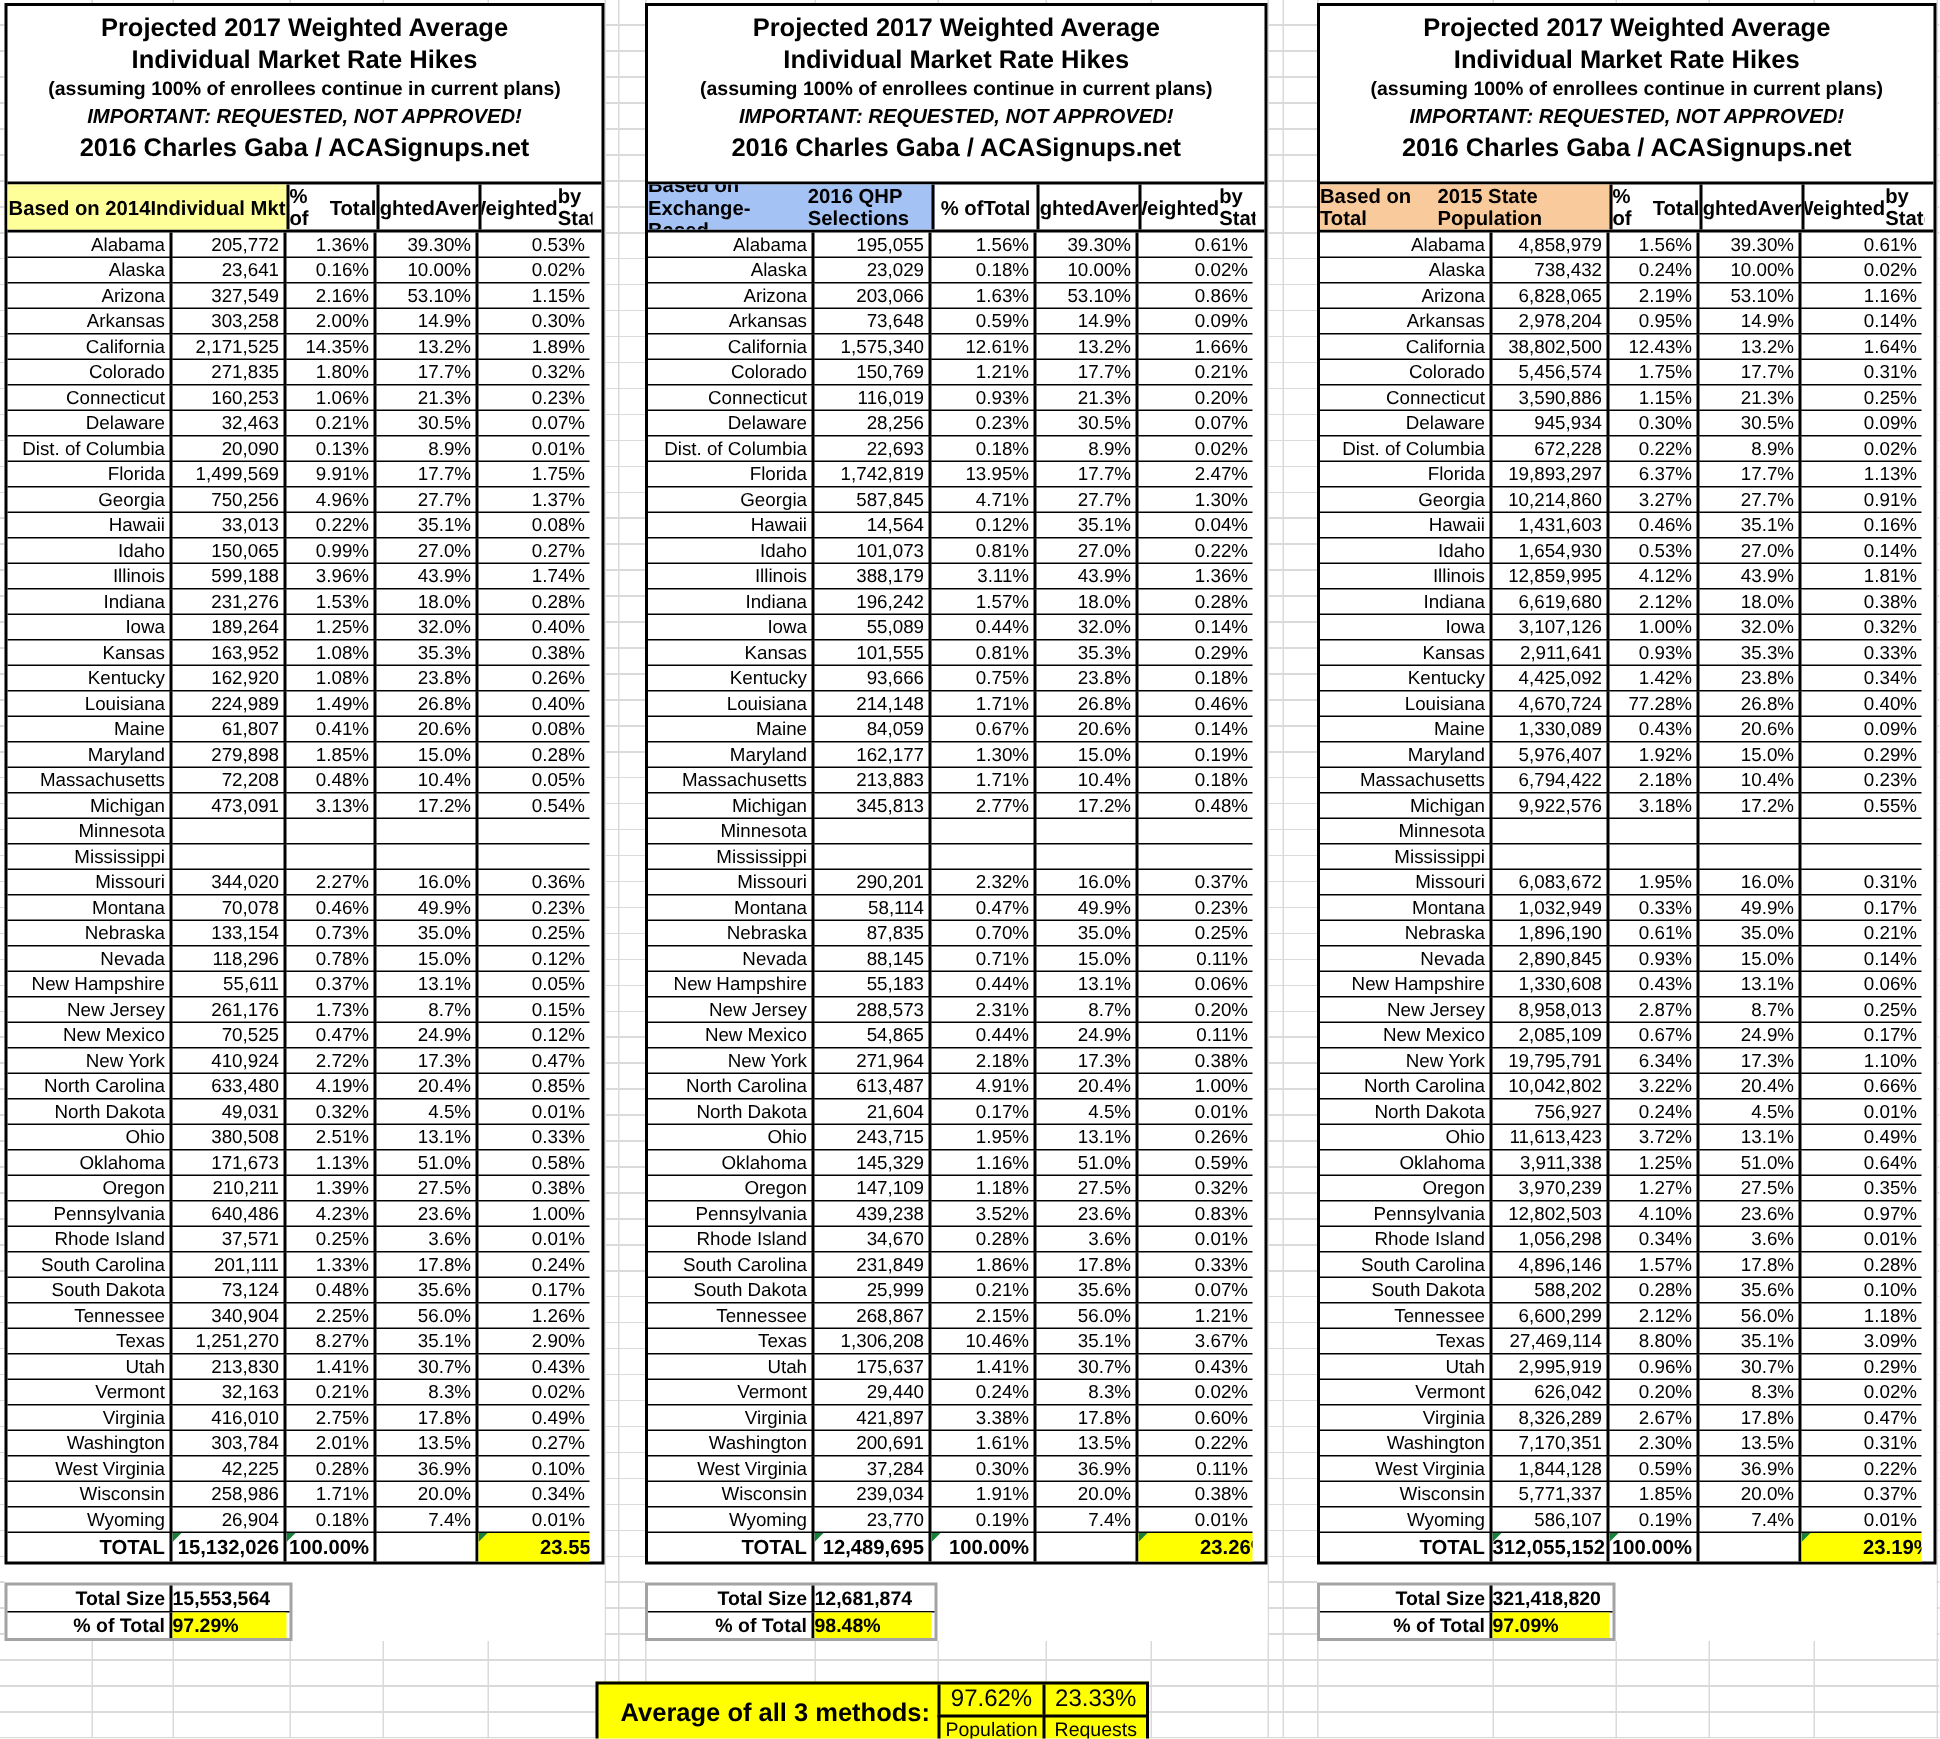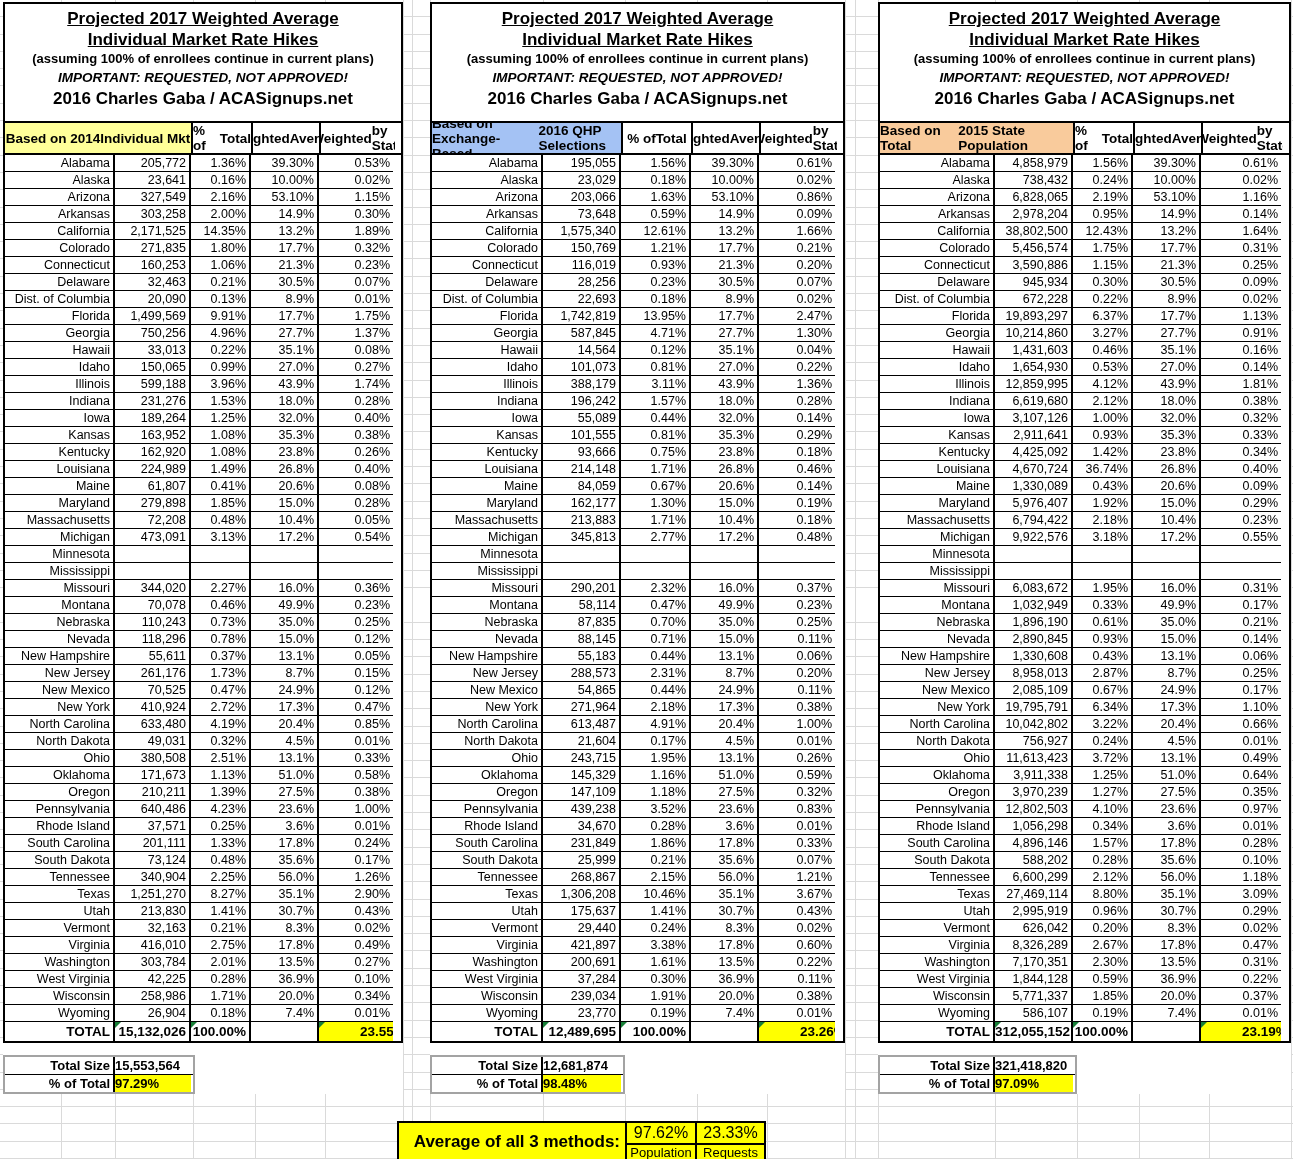--- a/index.html
+++ b/index.html
@@ -13,21 +13,21 @@
   .grid-bg{
     position:absolute;left:0;top:0;width:1293px;height:1159px;
     background-image:repeating-linear-gradient(to bottom, transparent 0px, transparent 16.3px, #dadada 16.3px, #dadada 17.3px);
   }
   .vline{position:absolute;top:0;width:1px;height:1159px;background:#dadada;}
 
   
   .panel{position:absolute;top:2px;background:#fff;}
   .tablewrap{border:2px solid #000;box-sizing:border-box;background:#fff;}
   .titlebox{height:113px;border-bottom:2px solid #000;text-align:center;padding-top:4px;box-sizing:content-box;}
-  .t1{font-weight:bold;font-size:17px;line-height:21px;text-decoration:underline;}
+  .t1{font-weight:bold;font-size:17px;line-height:21px;}
   .t2{font-weight:bold;font-size:13px;line-height:18px;}
   .t3{font-weight:bold;font-style:italic;font-size:13.5px;line-height:19px;}
   .t4{font-weight:bold;font-size:17px;line-height:24px;}
 
   .hdr{display:grid;grid-template-columns:calc(var(--c1) + var(--c2) + 2px) var(--c3) var(--c4) var(--c5);
        height:30px;border-bottom:2px solid #000;}
   .hc{display:flex;flex-direction:row;justify-content:center;align-items:center;
       font-weight:bold;font-size:13.5px;line-height:15px;border-right:2px solid #000;overflow:hidden;}
   .hc:last-child{border-right:none;}
   .hc-based{background:var(--hdrbg);}
@@ -317,21 +317,21 @@
         </div>
         <div class="drow">
           <div class="dc">Montana</div>
           <div class="dc">70,078</div>
           <div class="dc">0.46%</div>
           <div class="dc">49.9%</div>
           <div class="dc">0.23%</div>
         </div>
         <div class="drow">
           <div class="dc">Nebraska</div>
-          <div class="dc">110,243</div>
+          <div class="dc">133,154</div>
           <div class="dc">0.73%</div>
           <div class="dc">35.0%</div>
           <div class="dc">0.25%</div>
         </div>
         <div class="drow">
           <div class="dc">Nevada</div>
           <div class="dc">118,296</div>
           <div class="dc">0.78%</div>
           <div class="dc">15.0%</div>
           <div class="dc">0.12%</div>
@@ -1065,21 +1065,21 @@
         <div class="drow">
           <div class="dc">Kentucky</div>
           <div class="dc">4,425,092</div>
           <div class="dc">1.42%</div>
           <div class="dc">23.8%</div>
           <div class="dc">0.34%</div>
         </div>
         <div class="drow">
           <div class="dc">Louisiana</div>
           <div class="dc">4,670,724</div>
-          <div class="dc">36.74%</div>
+          <div class="dc">77.28%</div>
           <div class="dc">26.8%</div>
           <div class="dc">0.40%</div>
         </div>
         <div class="drow">
           <div class="dc">Maine</div>
           <div class="dc">1,330,089</div>
           <div class="dc">0.43%</div>
           <div class="dc">20.6%</div>
           <div class="dc">0.09%</div>
         </div>

